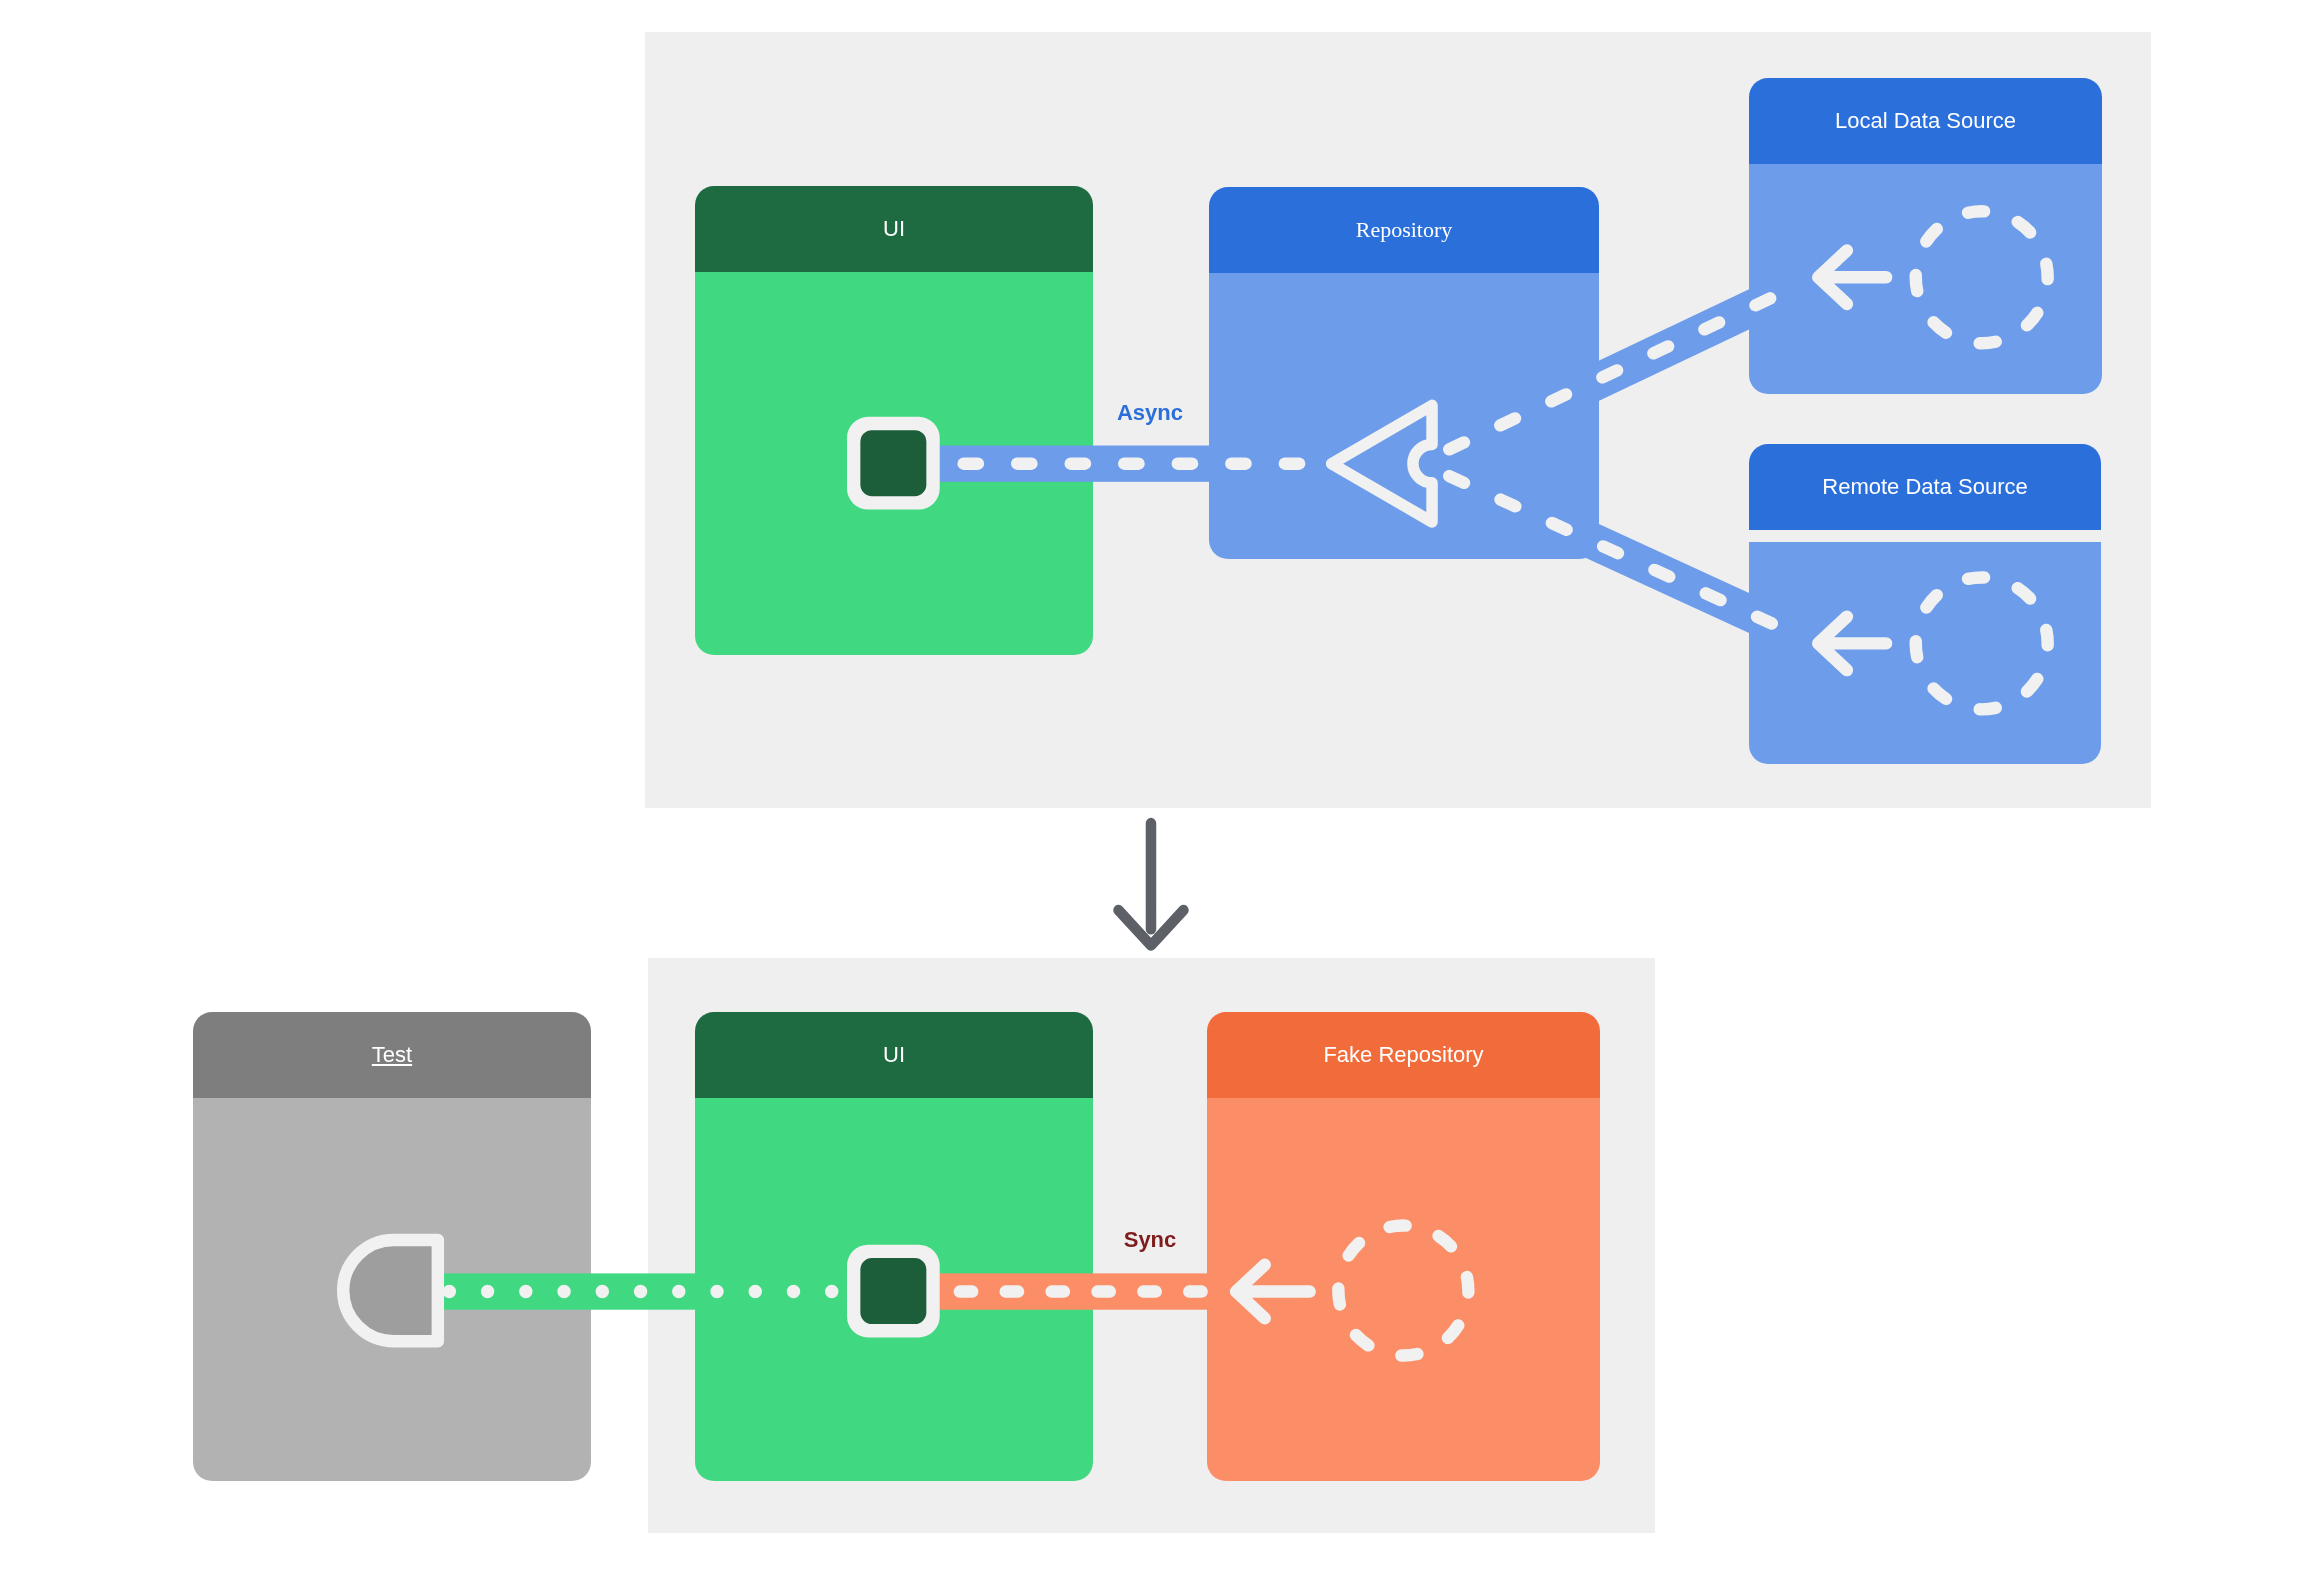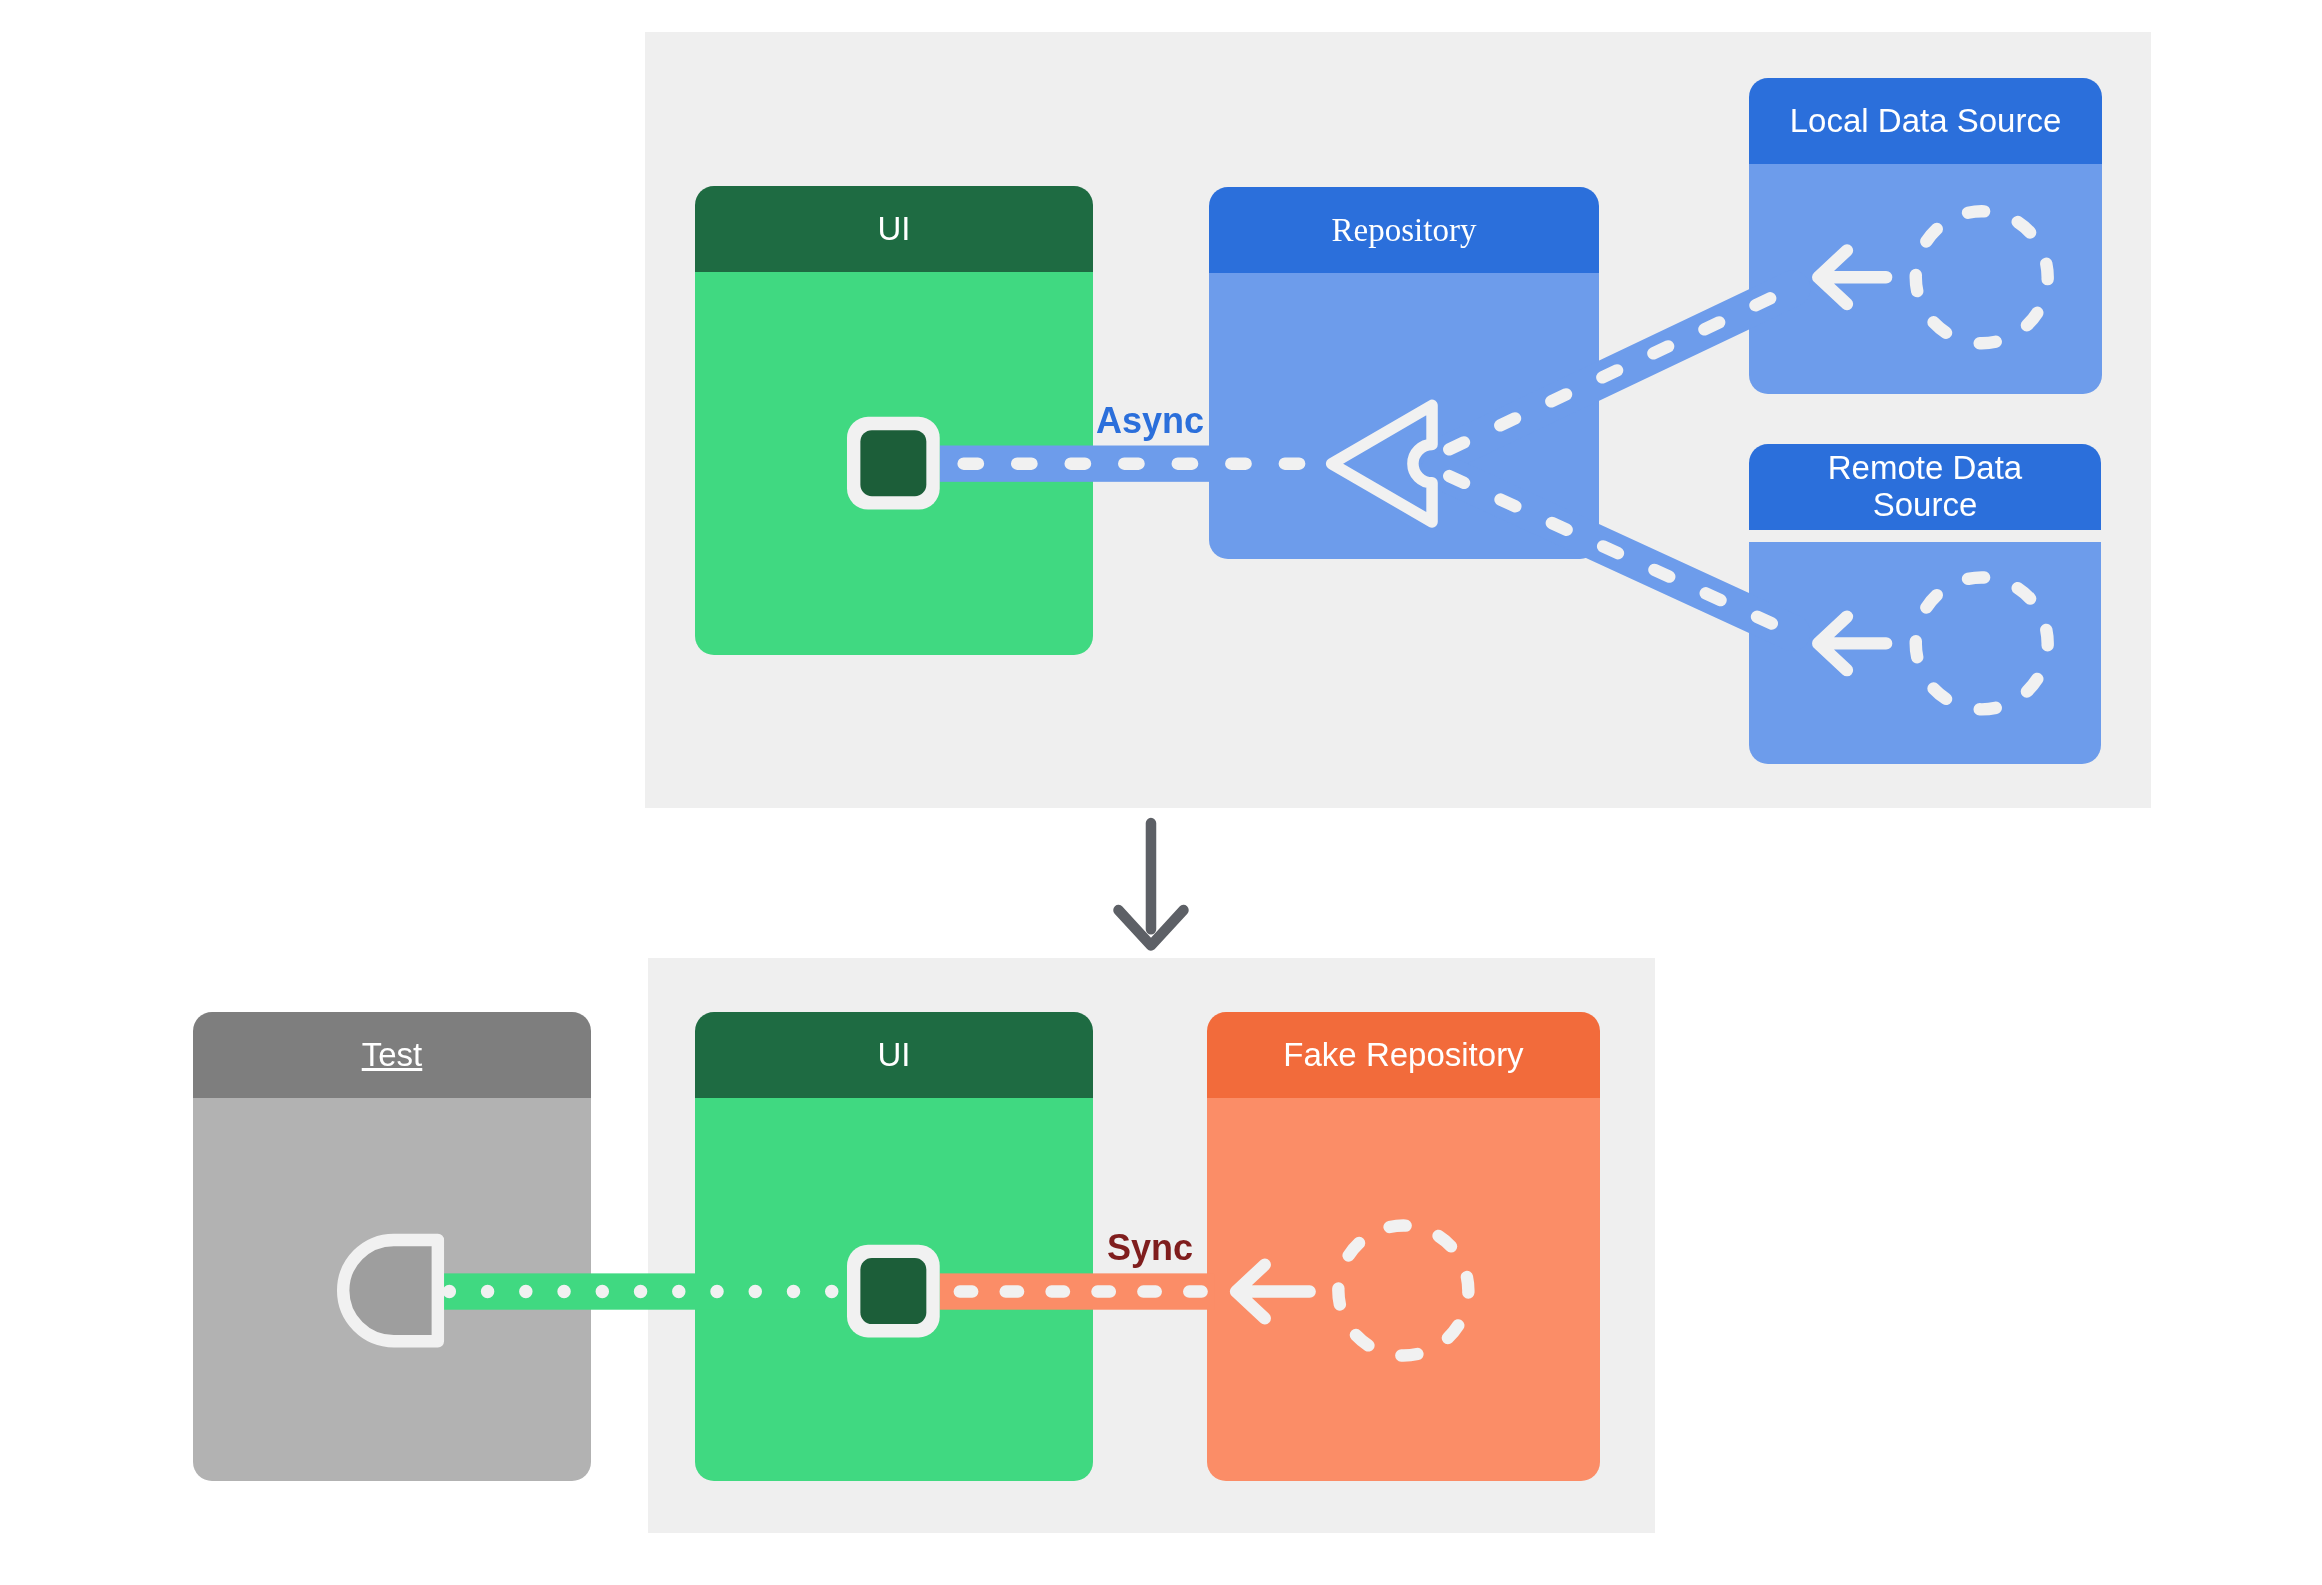--- a/index.html
+++ b/index.html
@@ -7,21 +7,21 @@
     width:2323px;height:1586px;position:relative;overflow:hidden;
     background:#ffffff;
     font-family:"Liberation Sans", sans-serif;
   }
   .panel{position:absolute;background:#efefef;}
   #panel-top{left:645px;top:32px;width:1506px;height:776px;}
   #panel-bottom{left:648px;top:958px;width:1007px;height:575px;}
 
   .box{position:absolute;border-radius:19px;overflow:hidden;display:flex;flex-direction:column;}
   .box-header{height:86px;flex:none;display:flex;align-items:center;justify-content:center;
-    color:#ffffff;font-size:33px;line-height:1.12;text-align:center;}
+    color:#ffffff;font-size:22px;line-height:1.12;text-align:center;}
   .box-body{flex:1;}
 
   
   #box-ui-top{left:695px;top:186px;width:398px;height:469px;}
   #box-repository{left:1209px;top:187px;width:390px;height:372px;font-family:Liberation Serif, serif;}
   #box-local{left:1749px;top:78px;width:353px;height:316px;}
   #box-remote{left:1749px;top:444px;width:352px;height:320px;gap:12px;}
   #box-remote .box-header{padding:0 53px;}
 
   
@@ -32,21 +32,21 @@
   .hdr-green{background:#1e6b42;justify-content:center;}
   .body-green{background:#40d981;}
   .hdr-blue{background:#2b6fdb;}
   .body-blue{background:#6d9ceb;}
   .hdr-gray{background:#7e7e7e;text-decoration:underline;}
   .body-gray{background:#b2b2b2;}
   .hdr-orange{background:#f26b3b;}
   .body-orange{background:#fb8d67;}
 
   .flow-label{position:absolute;width:210px;text-align:center;
-    font-size:36px;font-weight:bold;}
+    font-size:22px;font-weight:bold;}
   #label-async{left:1045px;top:400px;color:#2b6fdb;}
   #label-sync{left:1045px;top:1227px;color:#7f1d1d;}
 
   #overlay{position:absolute;left:0;top:0;pointer-events:none;}
 </style>
 </head>
 <body>
 
 <div class="panel" id="panel-top"></div>
 <div class="panel" id="panel-bottom"></div>

